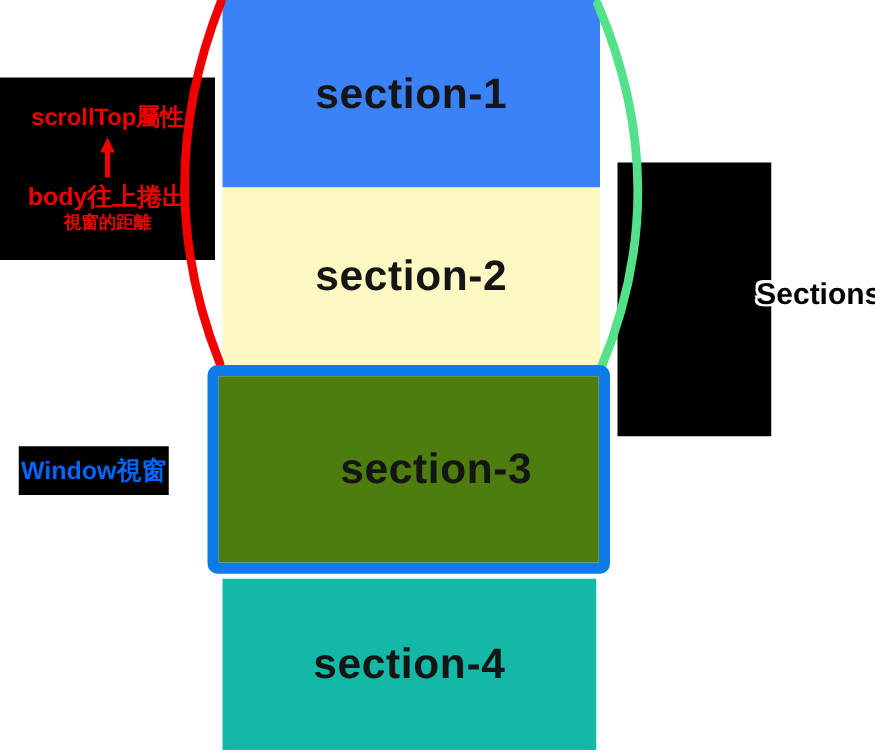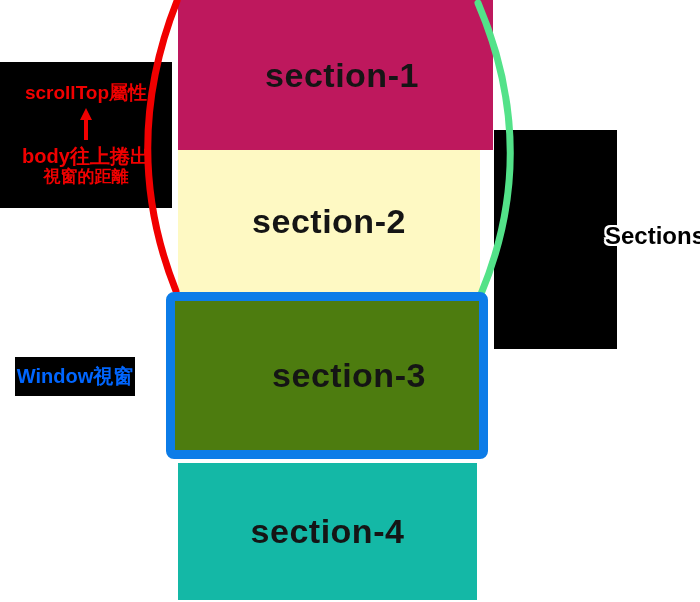--- a/index.html
+++ b/index.html
@@ -35,21 +35,21 @@
   .left-black-box {
     left: 0; top: 62px; width: 172px; height: 146px;
     background: #000000; z-index: 2;
     display: flex; flex-direction: column;
     align-items: center; justify-content: center;
     text-align: center;
   }
   .callout-line { font-weight: 700; line-height: 1.1; white-space: nowrap; }
   .callout-title { font-size: 19px; }
   .callout-desc1 { font-size: 20px; margin-top: 0; }
-  .callout-desc2 { font-size: 17px; margin-top: 1px; }
+  .callout-desc2 { font-size: 14px; margin-top: 1px; }
   .up-arrow-wrap { height: 34px; margin: 3px 0 4px 0; display: flex; align-items: center; justify-content: center; }
 
   .arcs-layer { left: 0; top: 0; z-index: 3; pointer-events: none; }
 
   .viewport-box {
     left: 166px; top: 292px; width: 322px; height: 167px;
     border: 9px solid #0c7ce8;
     border-radius: 8px;
     box-sizing: border-box;
     z-index: 4;
@@ -79,21 +79,21 @@
       -2px  0   0 #ffffff,  2px  0   0 #ffffff,
        0   -2px 0 #ffffff,  0    2px 0 #ffffff;
     padding-left: 38px;
   }
 </style>
 </head>
 <body>
 
 <div class="canvas">
 
-  <div class="abs section section-1" style="background-color: #be185d; padding-left: 13px;">
+  <div class="abs section section-1" style="background-color: #3b82f6;">
     <span>section-1</span>
   </div>
 
   <div class="abs section section-2" style="background-color: #fef9c3;">
     <span>section-2</span>
   </div>
 
   <div class="abs section section-4" style="background-color: #14b8a6;">
     <span>section-4</span>
   </div>

